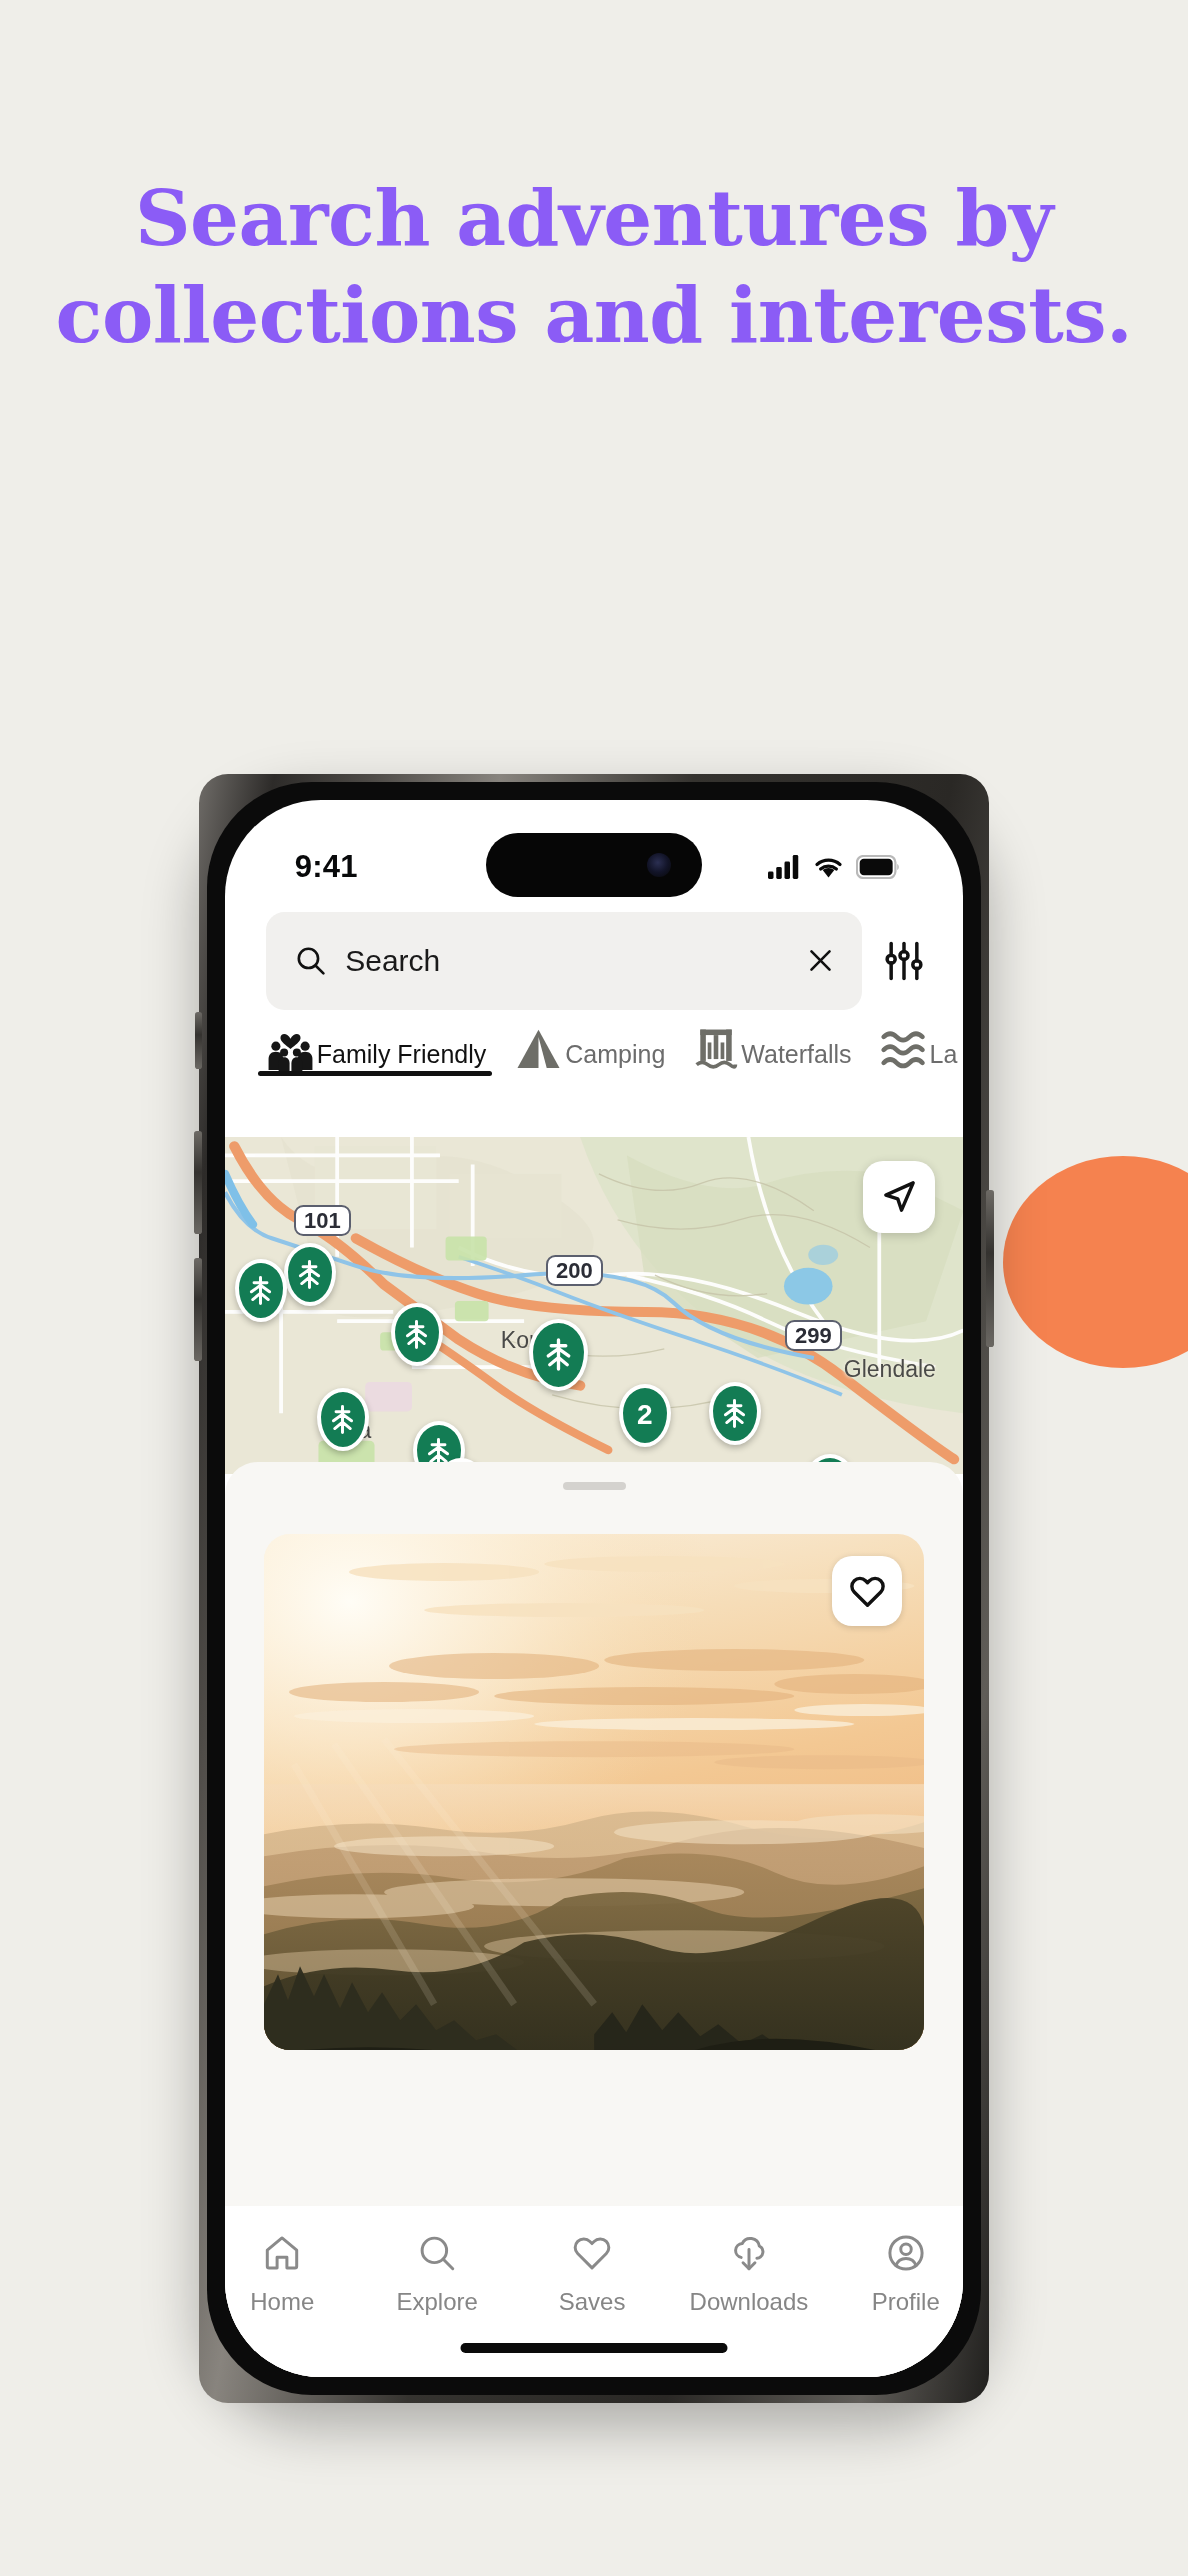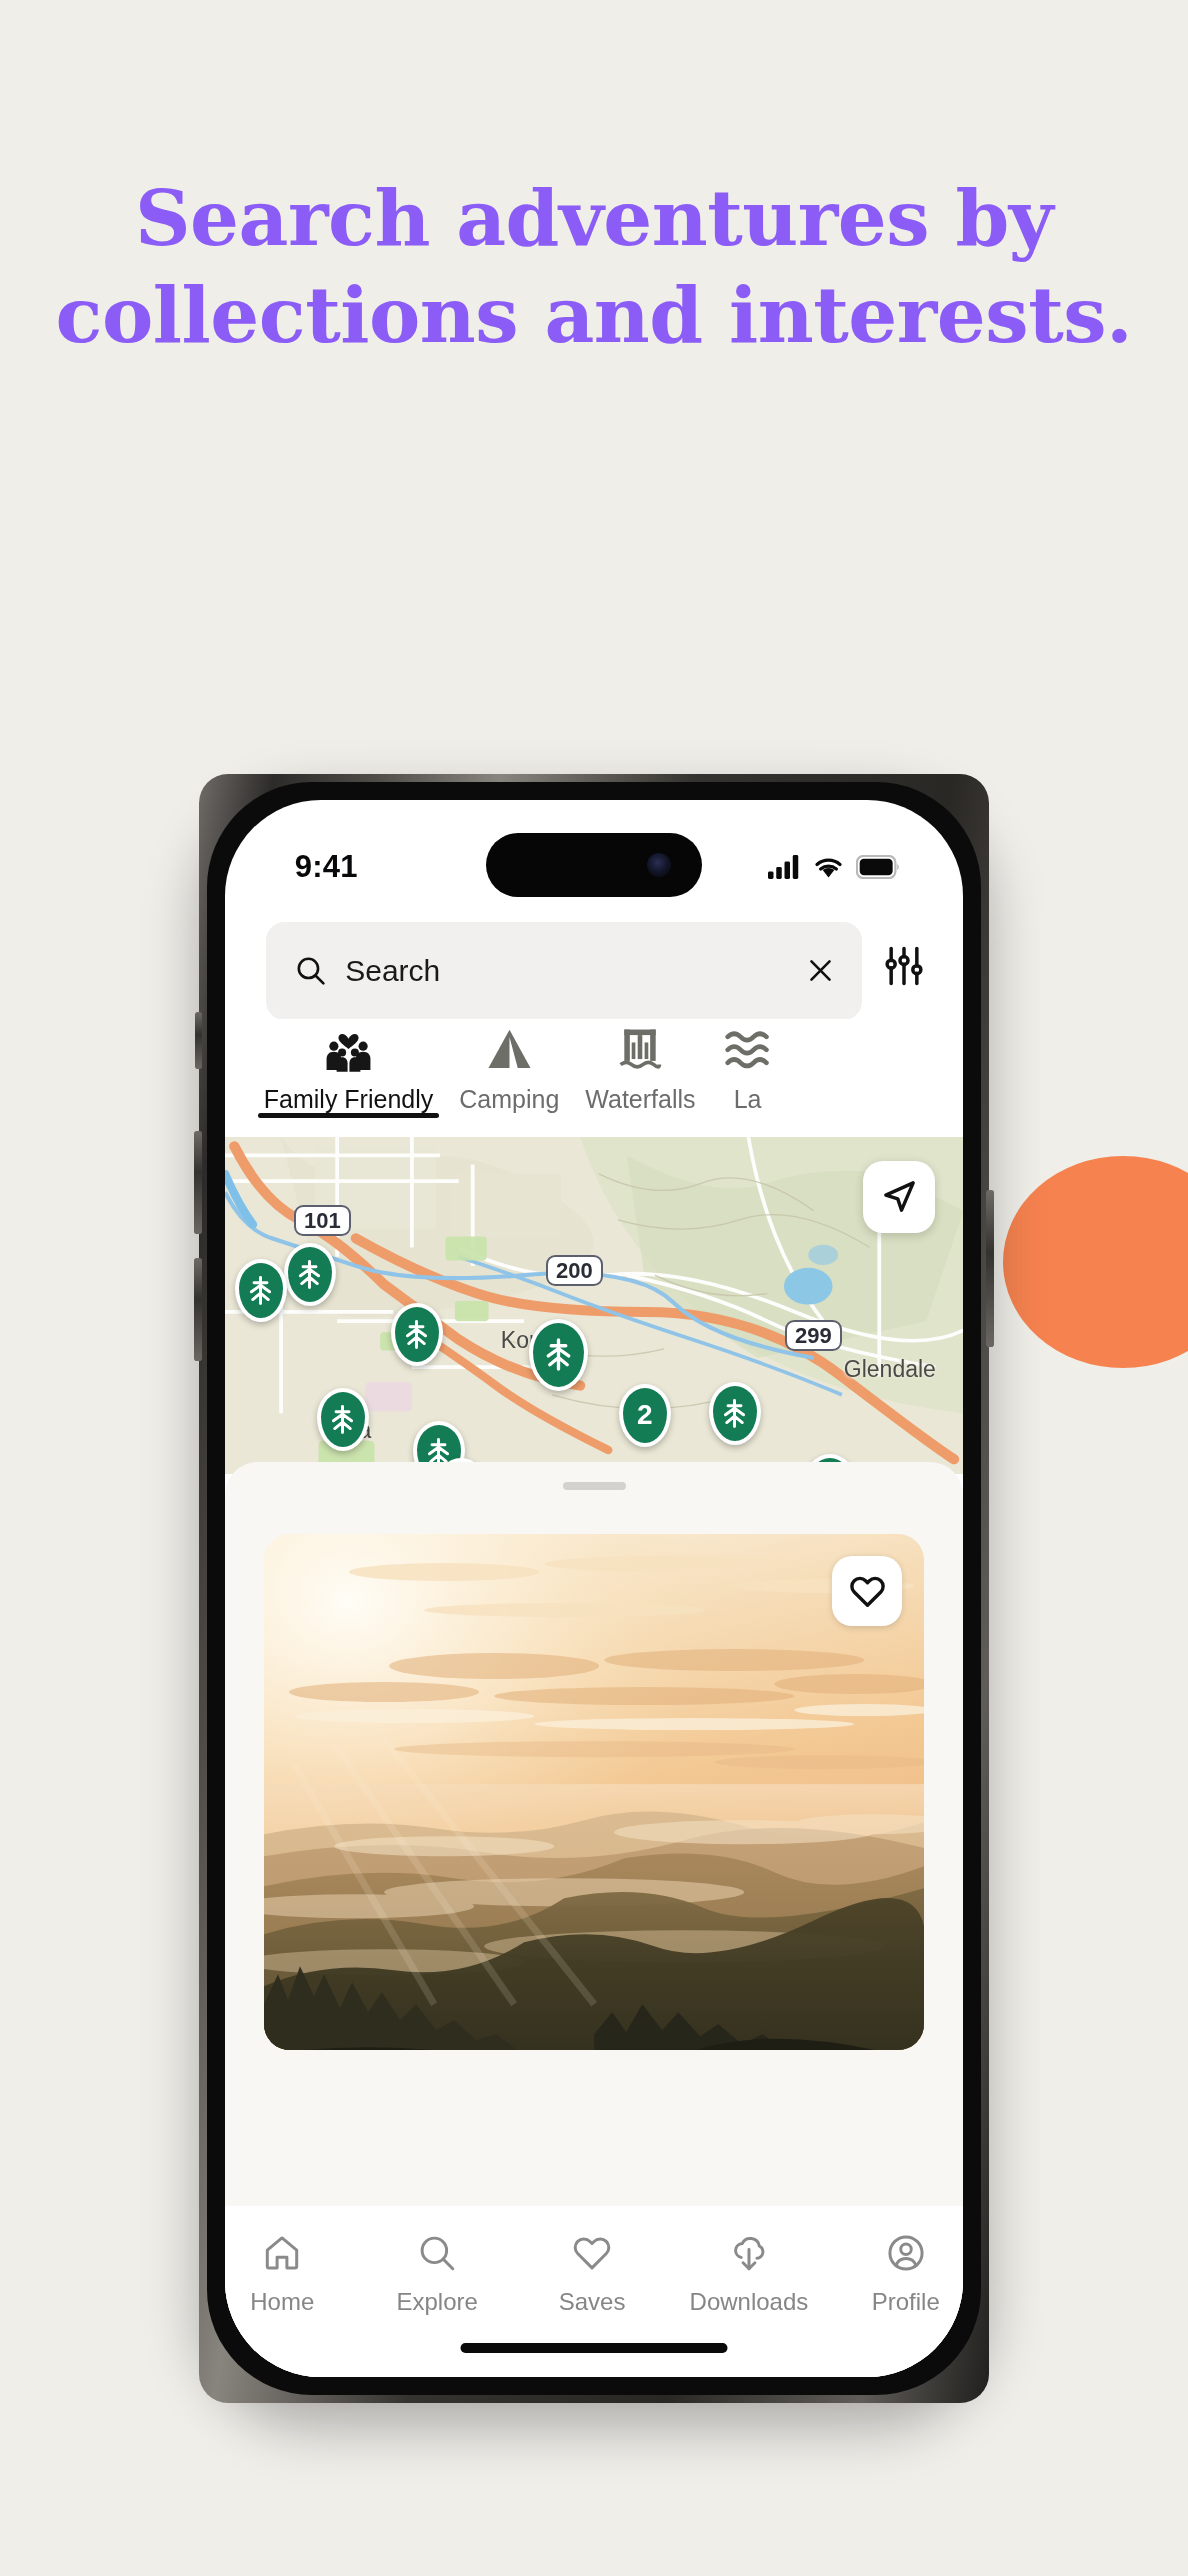--- a/index.html
+++ b/index.html
@@ -102,35 +102,34 @@
     position:absolute; left:0; top:112px; width:100%;
     display:flex; align-items:center; gap:20px;
     padding:0 37px 0 41px;
     z-index:20;
   }
   #search-field{
     flex:1; height:98px;
     background:#F1F0EE; border-radius:18.4px;
     display:flex; align-items:center; gap:18.4px;
     padding:0 26px 0 28px;
-    margin-top:10px;
   }
   #search-placeholder{ flex:1; font-size:30px; color:#1a1a1a; }
 
   
   #category-tabs{
     position:absolute; left:0; top:219px; width:100%; height:118px;
     display:flex; align-items:flex-start;
     padding-left:26px;
     z-index:20; overflow:hidden;
     background:#fff;
   }
   .cat-tab{
     flex:0 0 auto;
-    display:flex; flex-direction:column; align-items:center;
+    display:flex; flex-direction:row; align-items:center;
     padding:5.5px 13px 0;
     position:relative;
   }
   .cat-icon{ height:48px; display:flex; align-items:flex-end; justify-content:center; }
   .cat-label{
     margin-top:13px; font-size:25px; color:#6C6C6C; white-space:nowrap;
   }
   .cat-tab.active .cat-label{ color:#111; }
   .cat-underline{
     position:absolute; bottom:-3.7px; left:7.4px; right:7.4px;

